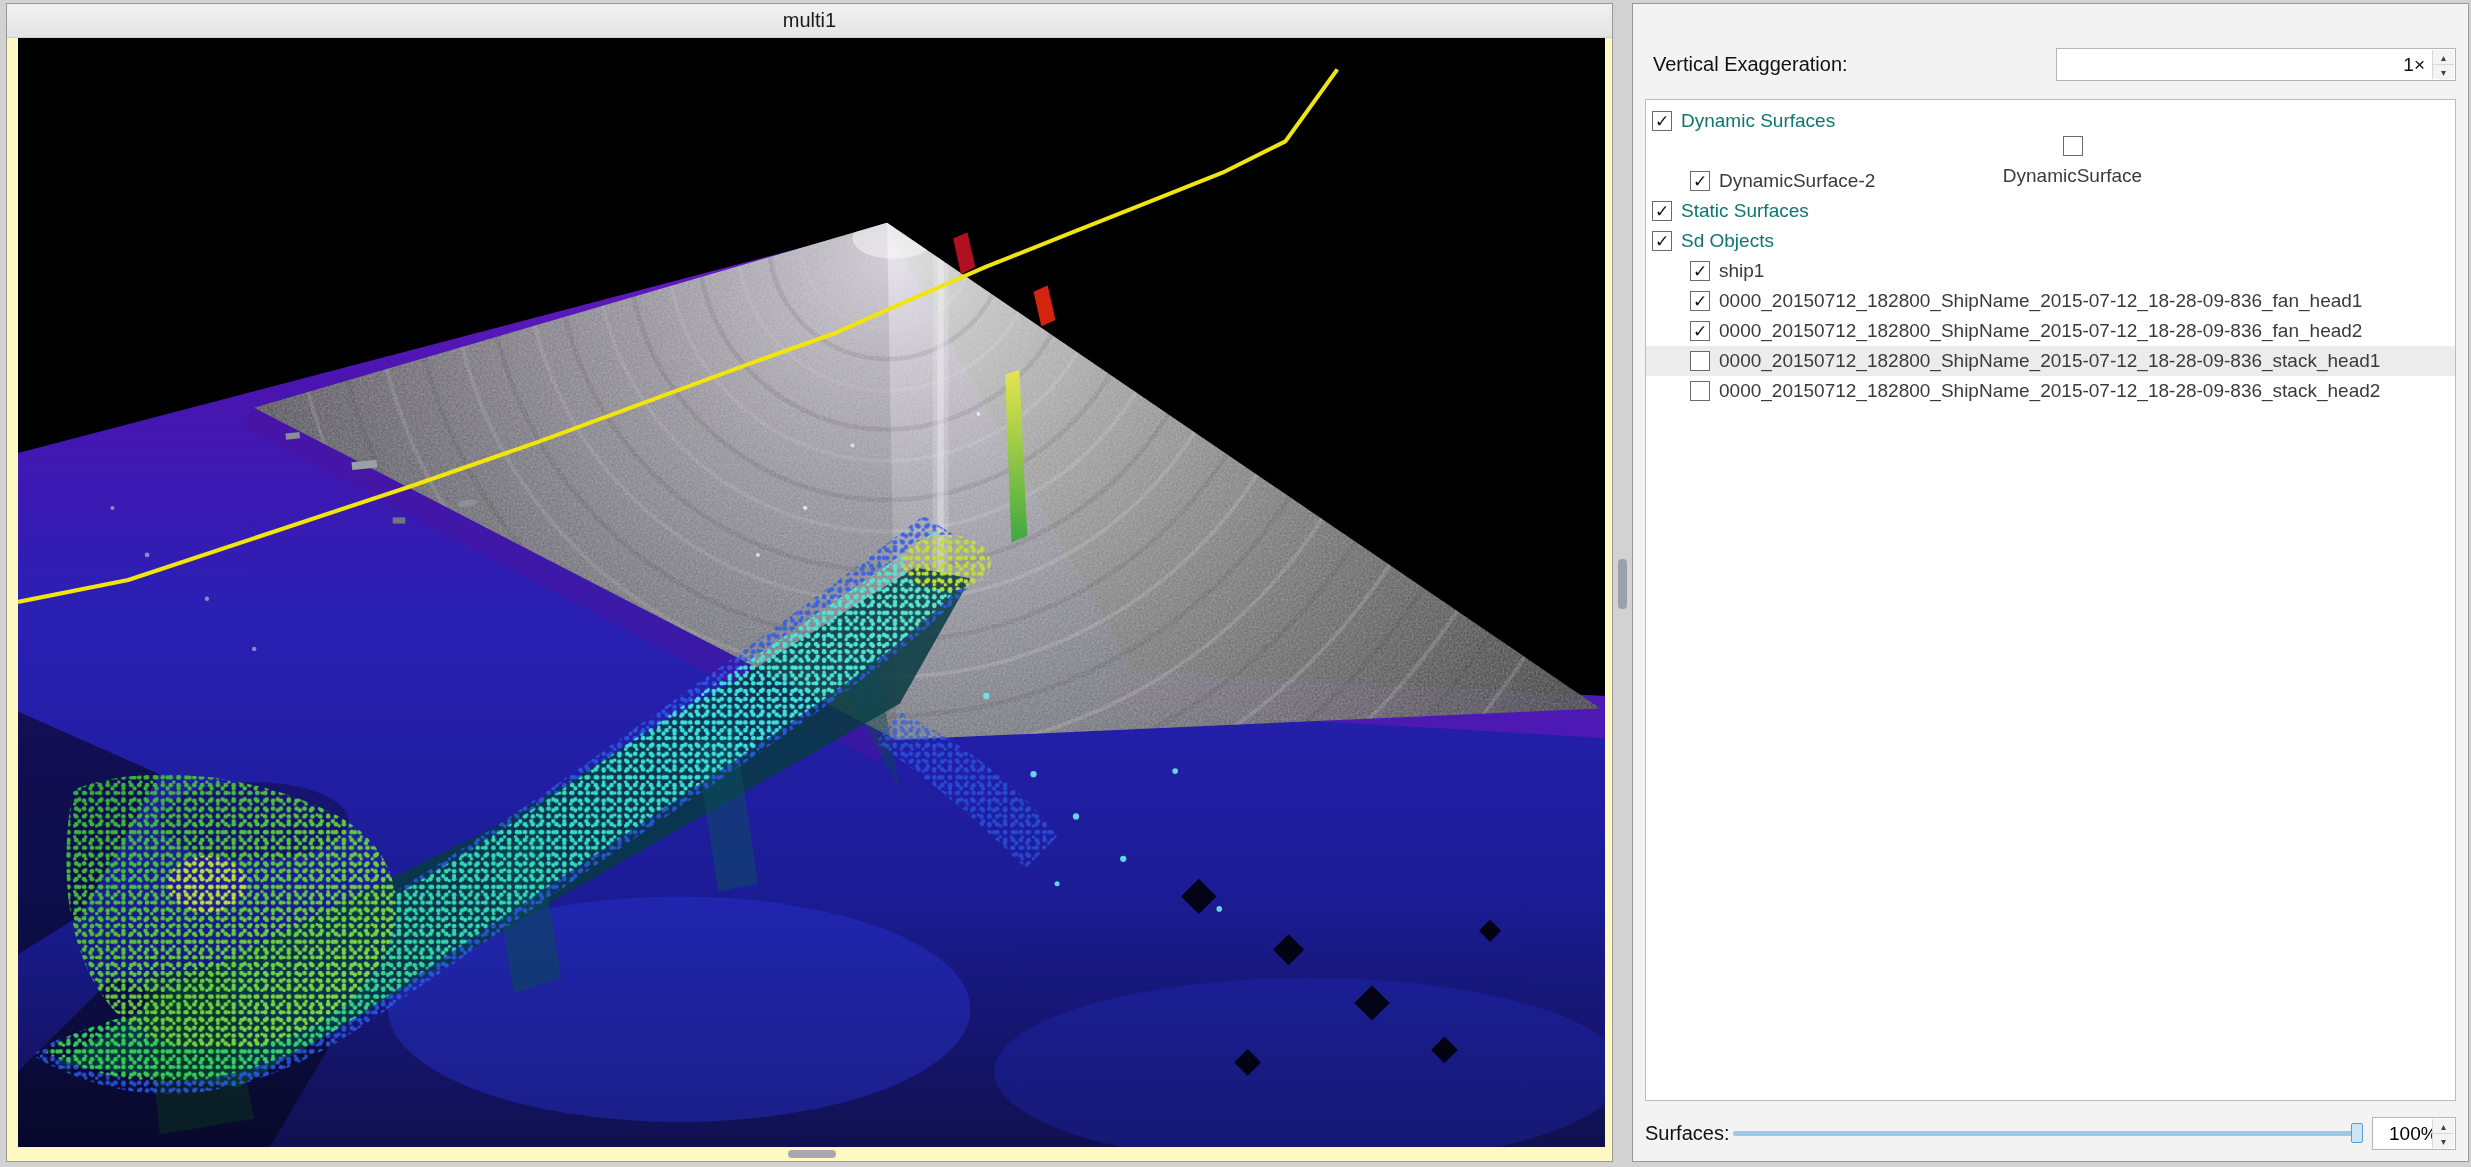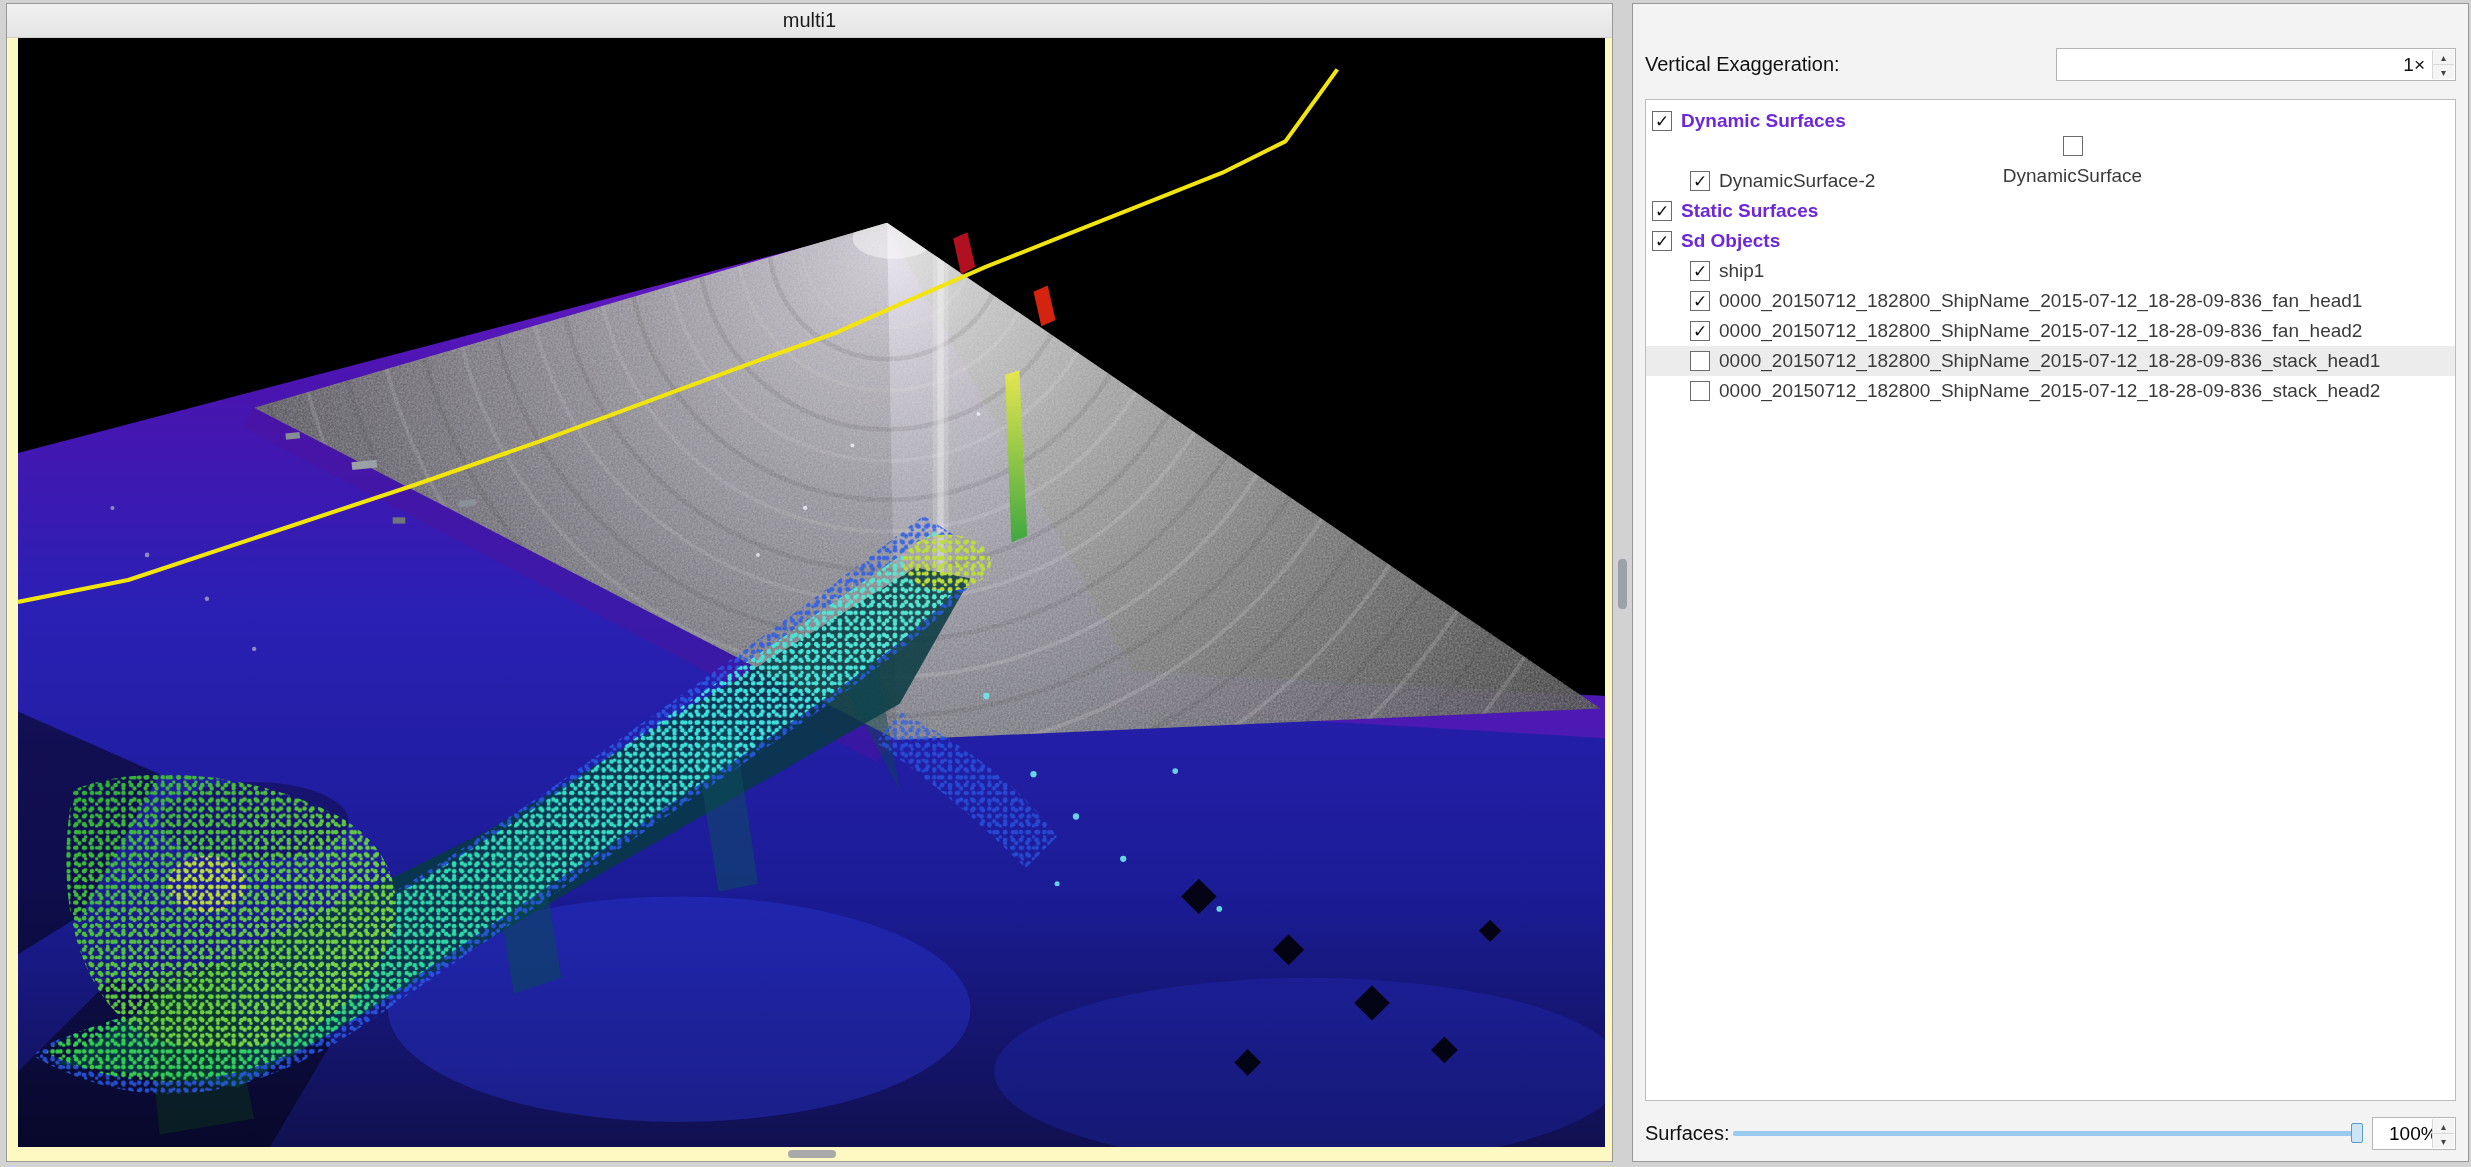--- a/index.html
+++ b/index.html
@@ -17,35 +17,35 @@
   .splitter{position:absolute;left:1614px;top:3px;width:17px;height:1159px}
   .splitter .thumb{position:absolute;left:4px;top:556px;width:9px;height:50px;background:#9aa1a8;border-radius:4px}
   
   #panel{left:1632px;top:3px;width:837px;height:1159px;background:#f3f3f3}
   .panel-title{height:32px;position:relative;display:flex;align-items:center;justify-content:center;
     font-size:20px;color:#1b1b1b;background:#ececec;border-bottom:1px solid #dcdcdc}
   .panel-title .icons{position:absolute;right:9px;top:0;height:32px;display:flex;align-items:center;gap:13px}
   .float-icon{width:13px;height:11px;border:2px solid #4a4a4a;border-top-width:3px;display:inline-block}
   .close-icon{font-size:17px;color:#333;line-height:1}
   .ve-row{position:absolute;left:12px;right:12px;top:42px;height:36px}
-  .ve-label{position:absolute;left:0;top:0;line-height:36px;font-size:20px;color:#111}
+  .ve-label{position:absolute;left:8px;top:0;line-height:36px;font-size:20px;color:#111}
   .ve-input{position:absolute;right:0;top:2px;width:400px;height:33px;background:#fff;border:1px solid #b5b5b5;box-sizing:border-box}
   .ve-value{position:absolute;right:30px;top:0;line-height:31px;font-size:19px;color:#111}
   .spin{position:absolute;right:1px;top:1px;width:22px;height:29px;display:flex;flex-direction:column}
   .spin .sp{flex:1;display:flex;align-items:center;justify-content:center;font-size:10px;color:#444;
     background:#f4f4f4;border-left:1px solid #d8d8d8}
   .spin .sp:first-child{border-bottom:1px solid #d8d8d8}
   .tree{position:absolute;left:12px;right:12px;top:95px;height:1002px;background:#fff;border:1px solid #bcbcbc;
     box-sizing:border-box;padding-top:6px;overflow:hidden}
   .tree-row{height:30px;display:flex;align-items:center;gap:9px;box-sizing:border-box}
   .tree-row.highlighted{background:#ececec}
   .checkbox{width:20px;height:20px;border:1px solid #6b6b6b;background:#fff;box-sizing:border-box;flex:none;
     display:flex;align-items:center;justify-content:center;font-size:17px;font-weight:bold;color:#101010;line-height:1}
   .tree-label{font-size:19px;color:#3a3a3a;white-space:nowrap}
-  .tree-label.bold{font-weight:bold;color:#6d28d9}
+  .tree-label.bold{font-weight:normal;color:#0f766e}
   .opacity-row{position:absolute;left:12px;right:12px;top:1110px;height:38px}
   .op-label{position:absolute;left:0;line-height:38px;font-size:20px;color:#111}
   .slider{position:absolute;left:88px;width:630px;top:0;height:38px}
   .slider .groove{position:absolute;left:0;right:0;top:17px;height:5px;background:#98caf0;border-radius:2px}
   .slider .handle{position:absolute;top:9px;width:12px;height:20px;background:#cde4f5;border:1px solid #5a9bd0;
     border-radius:2px;box-sizing:border-box}
   .op-spin{position:absolute;right:0;top:3px;width:84px;height:33px;background:#fff;border:1px solid #b5b5b5;box-sizing:border-box}
   .op-value{position:absolute;left:16px;line-height:31px;font-size:19px;color:#000000}
 </style>
 </head>

